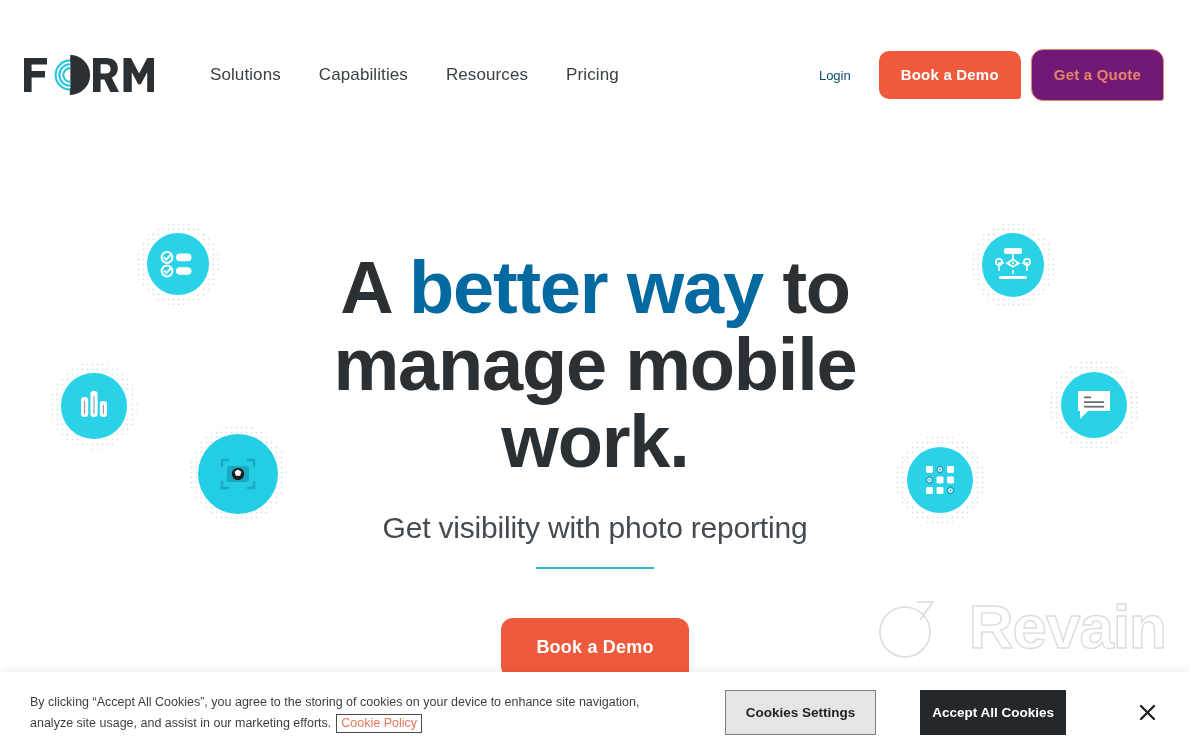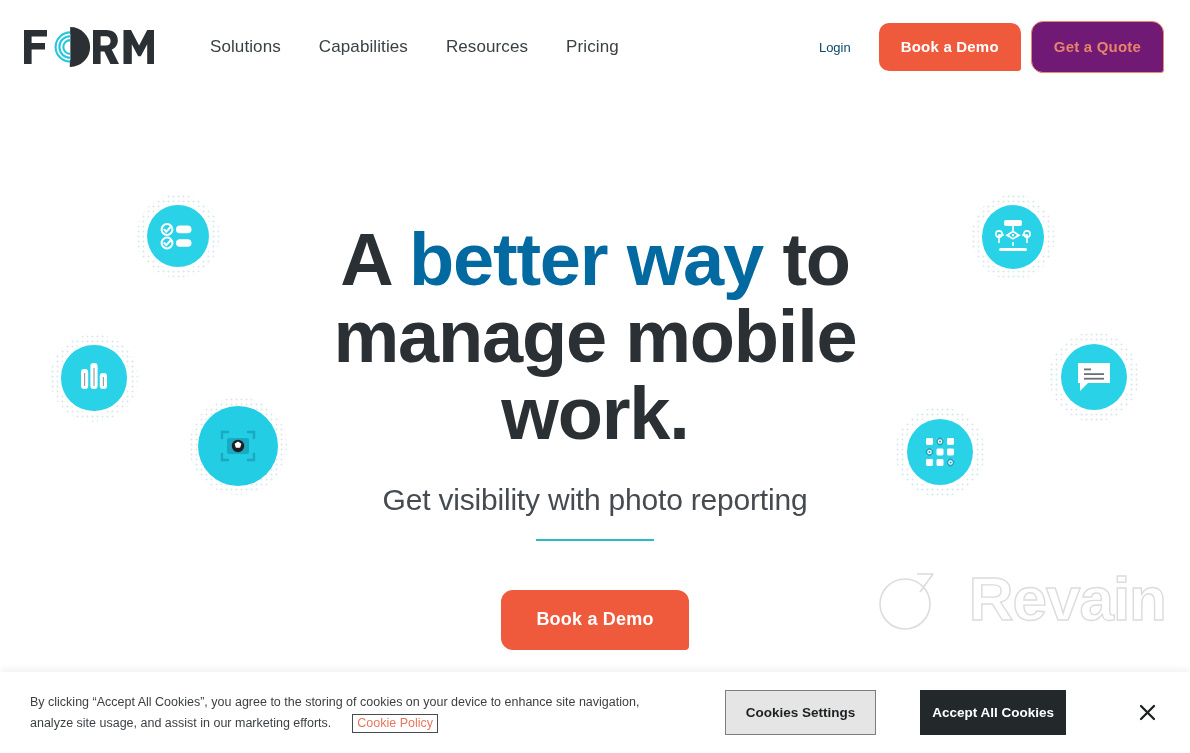--- a/index.html
+++ b/index.html
@@ -20,20 +20,21 @@
   
   .header {
     height: 94px;
     width: 100%;
     display: flex;
     align-items: center;
     padding: 0 26px 0 24px;
     background: #ffffff;
     position: relative;
     z-index: 20;
+    margin-top: 28px;
   }
 
   .logo {
     display: flex;
     align-items: center;
     height: 44px;
     margin-right: 56px;
     flex: 0 0 auto;
   }
   .logo svg { display: block; }
@@ -228,21 +229,21 @@
     line-height: 1.62;
     color: #3b3f43;
     max-width: 620px;
     flex: 0 0 auto;
   }
   .cookie-policy-link {
     color: #e8765c;
     text-decoration: none;
     border: 1.5px solid #4a4a4a;
     padding: 1px 4px;
-    margin-left: 21px;
+    margin-left: 5px;
     display: inline-block;
     line-height: 1.2;
     cursor: pointer;
   }
 
   .cookie-spacer { flex: 1 1 auto; }
 
   .btn-cookies-settings {
     background: #e5e5e5;
     border: 1.5px solid #7b7f83;

